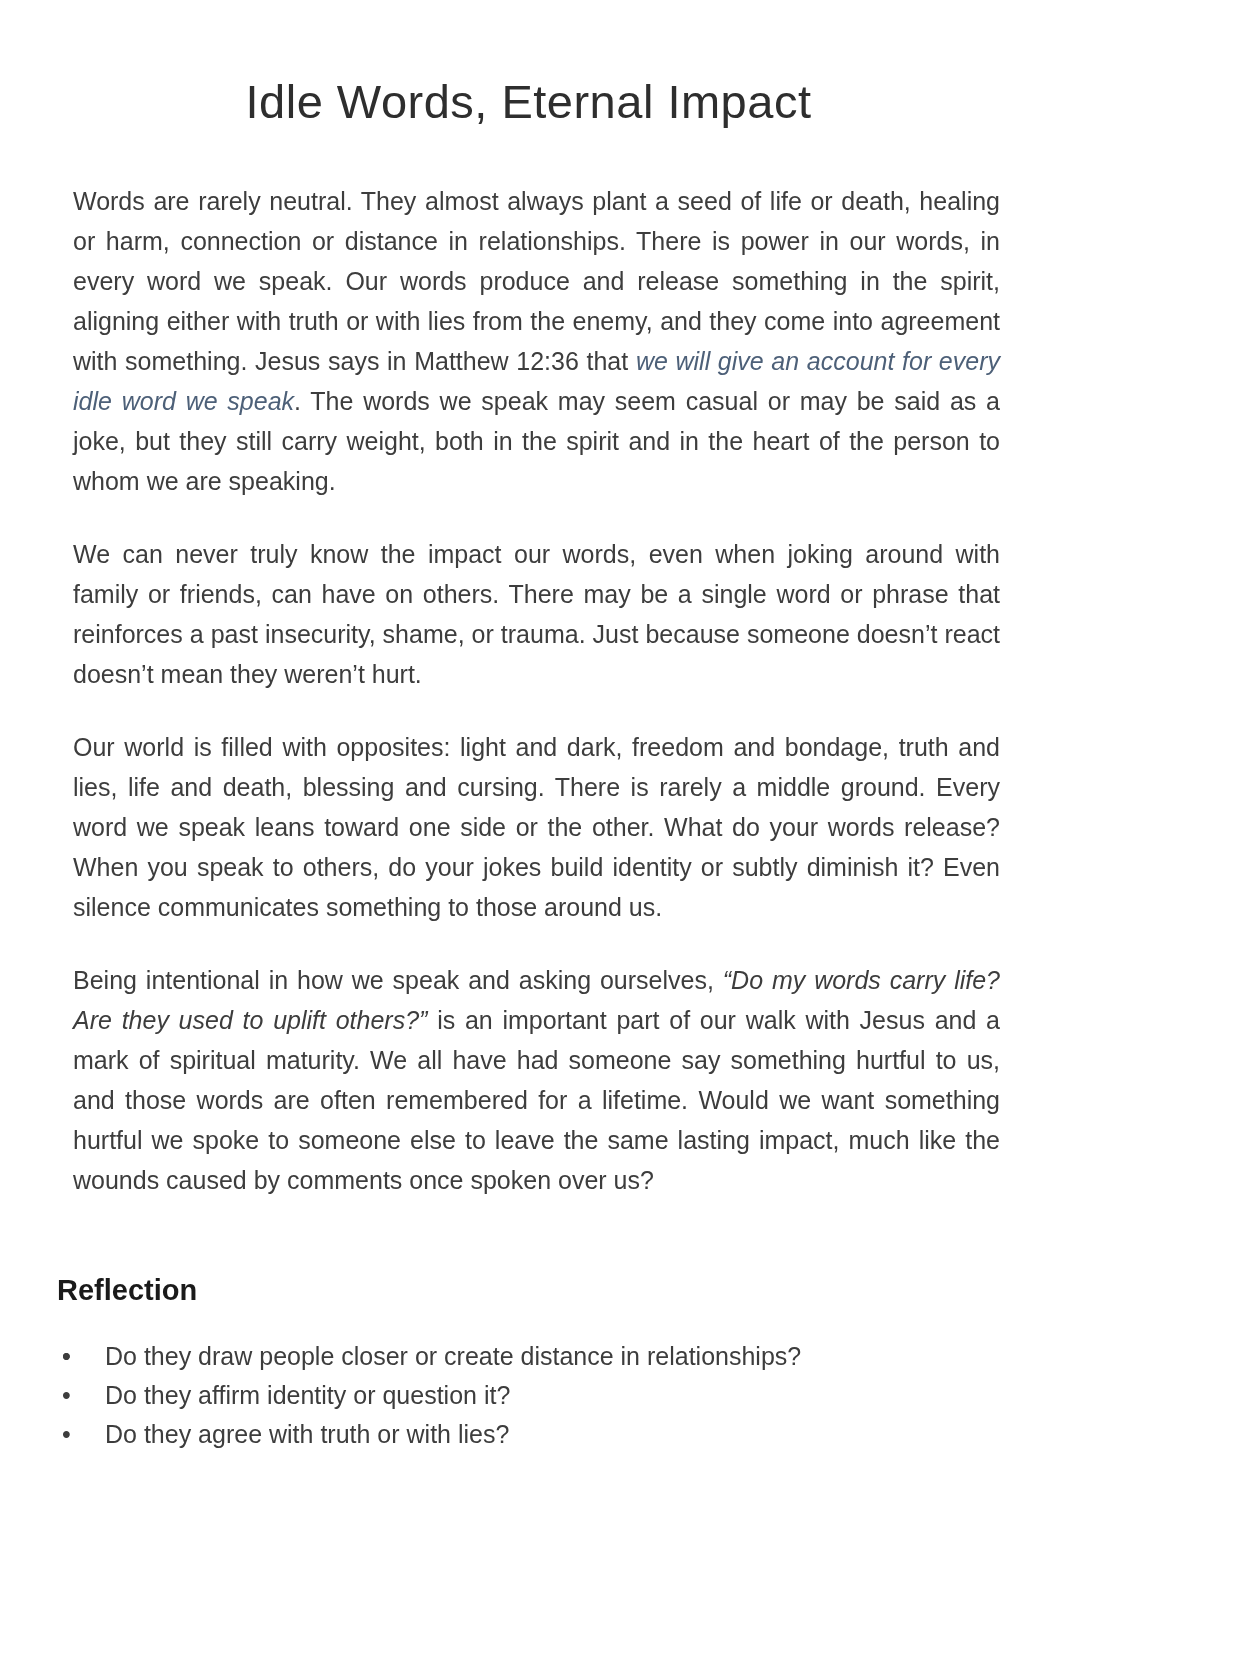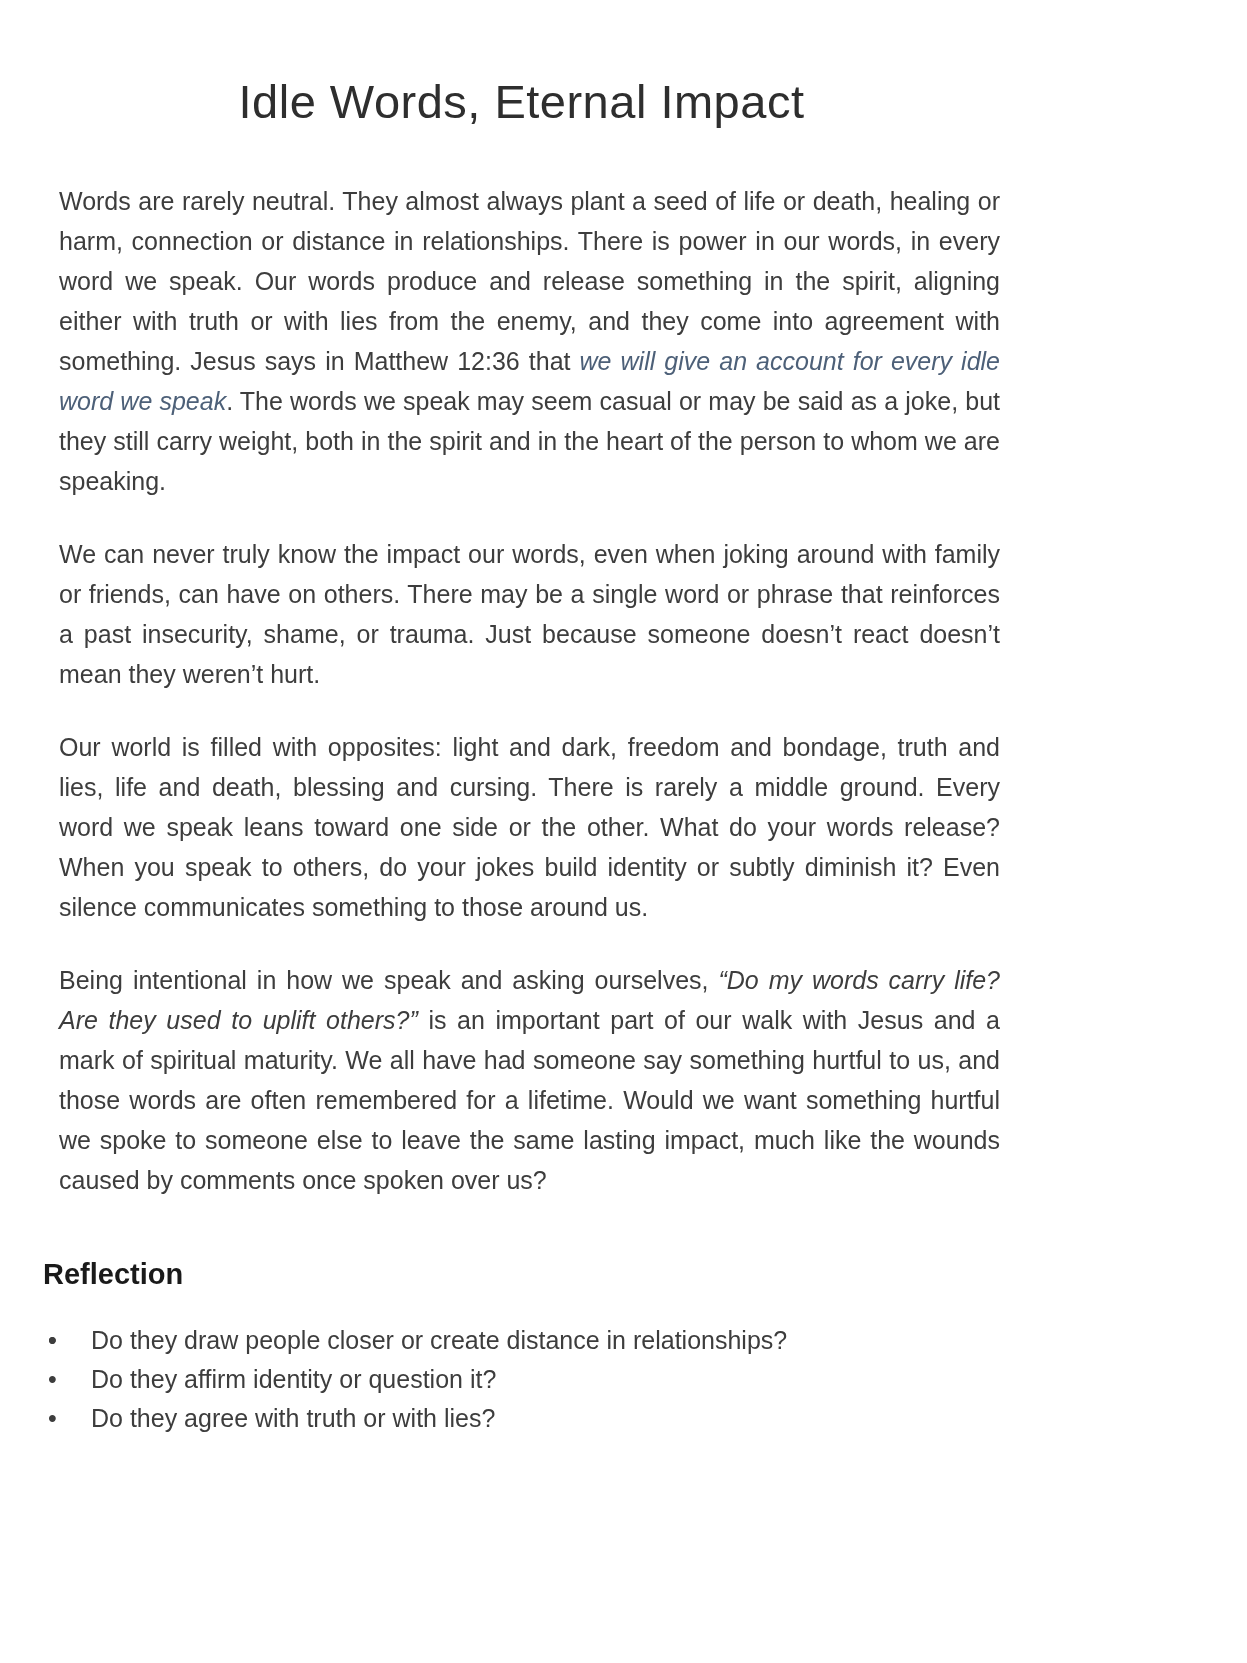--- a/index.html
+++ b/index.html
@@ -12,21 +12,21 @@
   * { box-sizing: border-box; }
   html, body {
     margin: 0;
     padding: 0;
     background: var(--bg-color);
   }
   .page {
     width: 1125px;
     height: 1663px;
     background: var(--bg-color);
-    padding: 74px 125px 0 43px;
+    padding: 74px 125px 0 57px;
     font-family: "Liberation Sans", sans-serif;
     color: var(--text-color);
     overflow: hidden;
     border-radius: 28px;
   }
   .doc-title {
     margin: 0 0 52px 0;
     font-size: 47px;
     font-weight: 300;
     letter-spacing: 0.5px;
@@ -40,21 +40,21 @@
     text-align: justify;
     color: var(--text-color);
   }
   .body-paragraph .run-normal { font-style: normal; }
   .body-paragraph .run-italic-accent {
     font-style: italic;
     color: var(--accent-color);
   }
   .body-paragraph .run-italic { font-style: italic; }
   .reflection-heading {
-    margin: 58px 0 30px 0;
+    margin: 74px 0 30px 0;
     font-size: 29px;
     font-weight: bold;
     color: var(--heading-color);
   }
   .reflection-list {
     list-style: none;
     margin: 0;
     padding: 0;
   }
   .reflection-list li {

